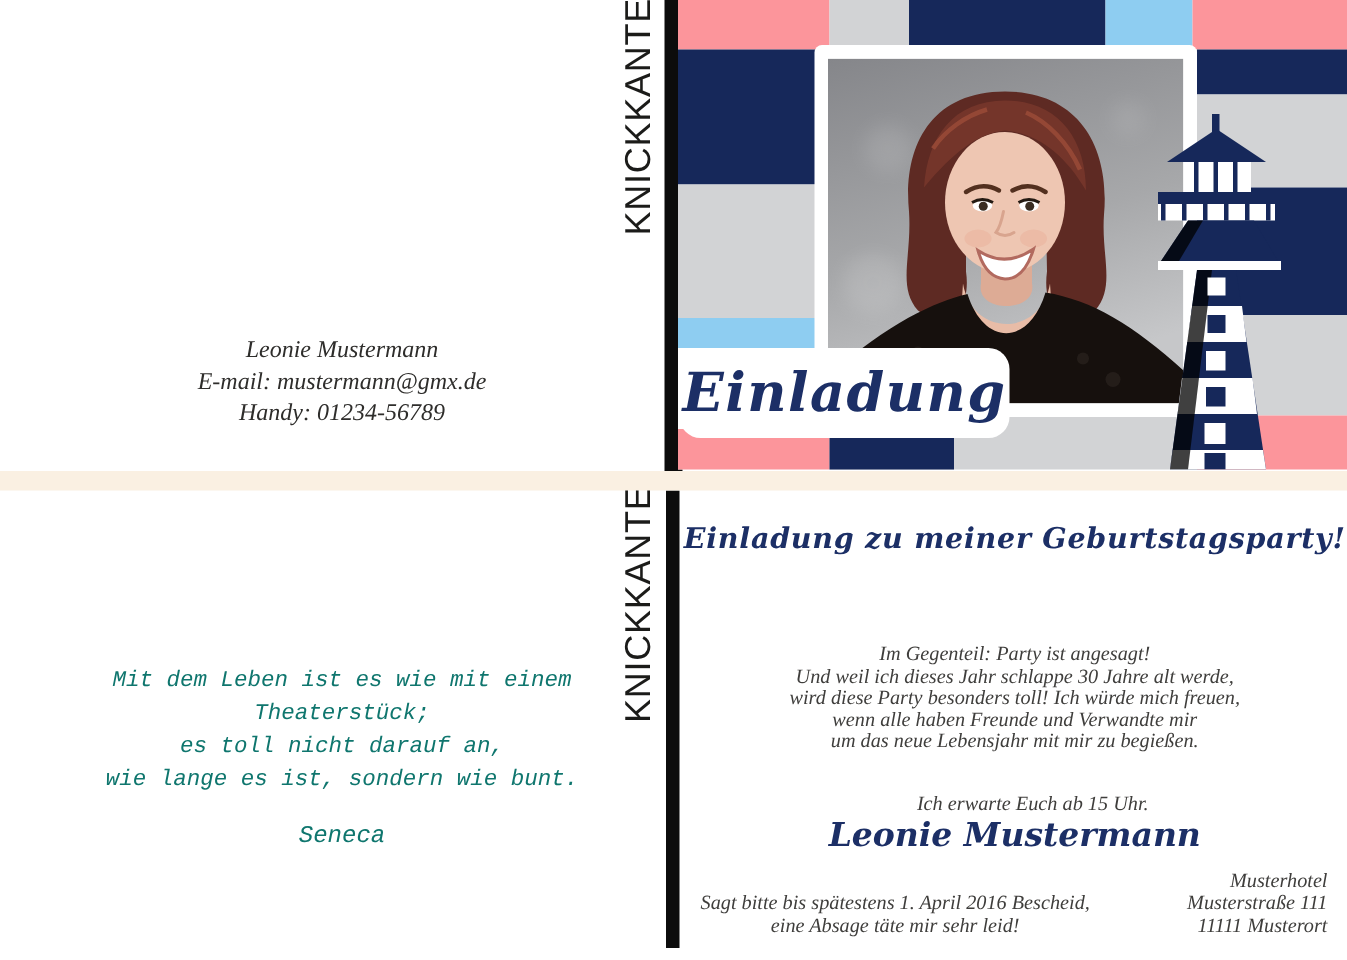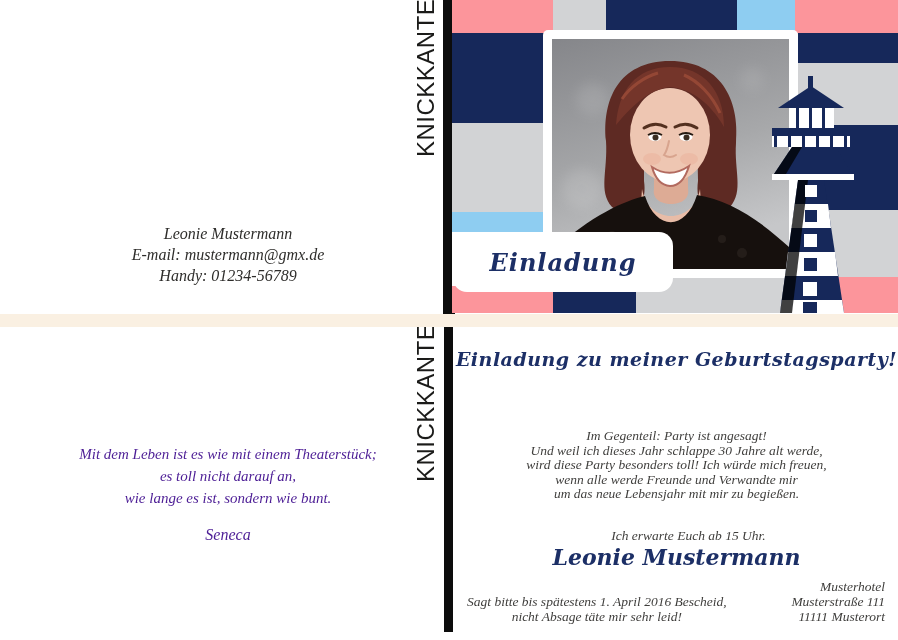--- a/index.html
+++ b/index.html
@@ -16,21 +16,21 @@
   }
   .fold-bar{position:absolute;background:#0c0c0c;}
   .crease{position:absolute;left:0;top:314px;width:898px;height:13px;background:#faf0e2;}
   
   .contact{
     position:absolute;left:28px;top:223px;width:400px;text-align:center;
     font-style:italic;font-size:16px;line-height:21px;color:#2e2d2b;
   }
   .quote{
     position:absolute;left:28px;top:443px;width:400px;text-align:center;
-    font-style:italic;font-size:15px;line-height:22px;color:#4c1d95;
+    font-style:italic;font-size:15px;line-height:22px;color:#0f766e;font-family:Liberation Mono, monospace;
   }
   .quote .author{font-size:16px;line-height:12px;margin-top:20px;}
   
   #collage{position:absolute;left:452px;top:0;width:446px;height:313px;background:#ffffff;}
   .blk{position:absolute;}
   .c-navy{background:#16285a;}
   .c-pink{background:#fc959b;}
   .c-blue{background:#8ecdf1;}
   .c-gray{background:#d2d3d5;}
   .photo-frame{
@@ -39,21 +39,21 @@
   }
   .photo{position:absolute;left:100px;top:39px;width:237px;height:230px;overflow:hidden;}
   .cover-badge{
     position:absolute;left:1px;top:232px;width:220px;height:60px;background:#ffffff;
     border-radius:14px;display:flex;align-items:center;justify-content:center;
   }
   .script{
     font-family:"DejaVu Serif","Liberation Serif",serif;font-style:italic;font-weight:bold;
     color:#1c2f66;
   }
-  .cover-badge .script{font-size:24px;letter-spacing:1px;}
+  .cover-badge .script{font-size:36px;letter-spacing:1px;}
   
   #invite{position:absolute;left:455px;top:330px;width:443px;height:310px;font-style:italic;}
   #invite .heading{
     position:absolute;left:0;top:18px;width:100%;text-align:center;
     font-size:19px;letter-spacing:.5px;
   }
   #invite .intro{position:absolute;left:0;top:59px;width:100%;text-align:center;
     font-size:13.5px;line-height:15.5px;}
   #invite .body{position:absolute;left:0;top:99px;width:100%;text-align:center;
     font-size:13.5px;line-height:14.6px;}
@@ -203,31 +203,31 @@
   </div>
 
   <div id="invite">
     <div class="heading script">Einladung zu meiner Geburtstagsparty!</div>
 
 
     <div class="body">
       <span class="line">Im Gegenteil: Party ist angesagt!</span>
       <span class="line">Und weil ich dieses Jahr schlappe 30 Jahre alt werde,</span>
       <span class="line">wird diese Party besonders toll! Ich würde mich freuen,</span>
-      <span class="line">wenn alle werde Freunde und Verwandte mir</span>
+      <span class="line">wenn alle haben Freunde und Verwandte mir</span>
       <span class="line">um das neue Lebensjahr mit mir zu begießen.</span>
     </div>
 
     <div class="timenote">Ich erwarte Euch ab 15 Uhr.</div>
 
     <div class="signature script">Leonie Mustermann</div>
 
     <div class="rsvp">
       <span class="line">Sagt bitte bis spätestens 1. April 2016 Bescheid,</span>
-      <span class="line">nicht Absage täte mir sehr leid!</span>
+      <span class="line">eine Absage täte mir sehr leid!</span>
     </div>
 
     <div class="venue">
       <span class="line">Musterhotel</span>
       <span class="line">Musterstraße 111</span>
       <span class="line">11111 Musterort</span>
     </div>
   </div>
 
 </div>

